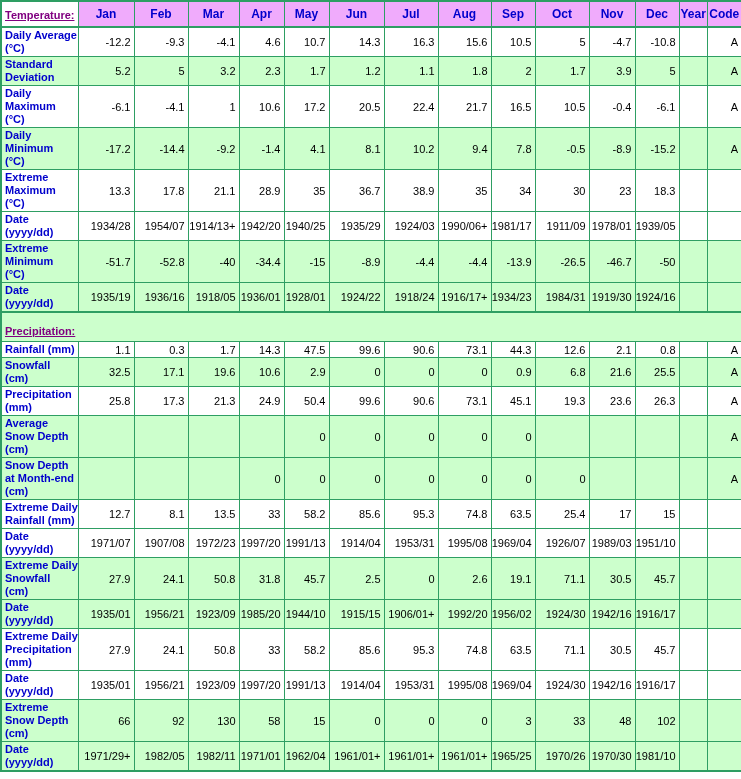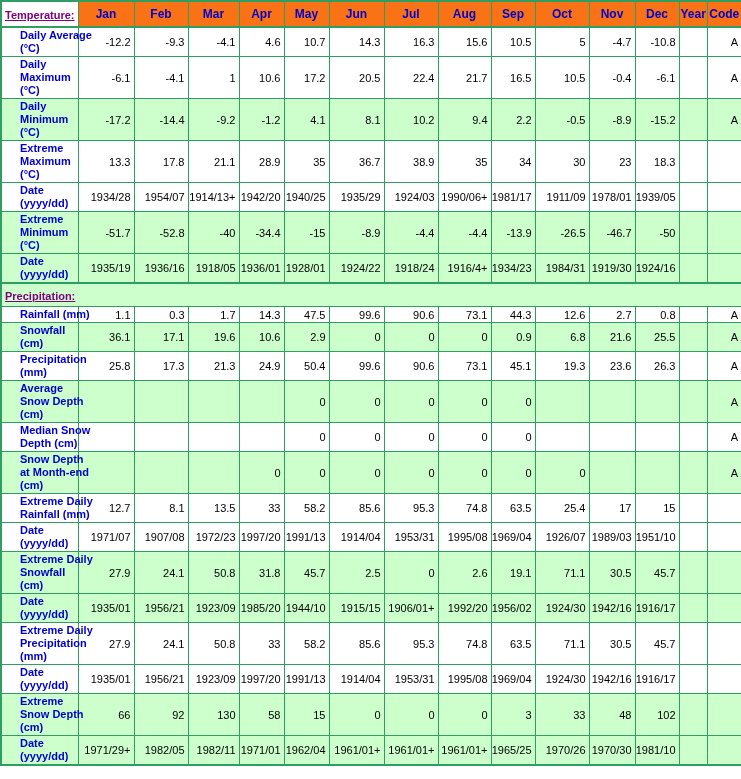--- a/index.html
+++ b/index.html
@@ -1,29 +1,29 @@
 <!DOCTYPE html>
 <html><head>
 <meta charset="utf-8">
 <style>
   html,body{margin:0;padding:0;background:#fff;}
   body{width:741px;font-family:"Liberation Sans",sans-serif;}
   table{border-collapse:collapse;table-layout:fixed;width:741px;border:2px solid #2E9E63;}
   th,td{border:1px solid #2E9E63;vertical-align:middle;}
-  th.mh{background:#f97316;color:#0000CC;font-weight:bold;font-size:12px;
+  th.mh{background:#f0abfc;color:#0000CC;font-weight:bold;font-size:12px;
         padding:3px 1px;border-bottom:2px solid #2E9E63;}
   th.corner{background:#FFFFFF;text-align:left;padding:3px 9px 3px 3px;border-bottom:2px solid #2E9E63;}
   a.slink{color:#800080;font-weight:bold;font-size:11px;text-decoration:underline;cursor:pointer;}
   td.label{color:#0000CC;font-weight:bold;font-size:11px;line-height:13px;white-space:pre;
-           padding:1px 1px 1px 18px;text-align:left;margin-left:44px;}
+           padding:1px 1px 1px 3px;text-align:left;margin-left:44px;}
   td.val{color:#000;font-size:11px;text-align:right;padding:1px 3px 1px 0;white-space:nowrap;}
   td.bold{font-weight:normal;}
   tr.green td{background:#CCFFCC;}
   tr.white td{background:#FFFFFF;}
-  tr.section-row td{background:#CCFFCC;border-top:2px solid #2E9E63;padding:2px 2px 2px 3px;}
+  tr.section-row td{background:#CCFFCC;border-top:2px solid #2E9E63;padding:8px 2px 2px 3px;}
 </style>
 </head>
 <body>
 
 <table>
   <colgroup>
     <col style="width:77px">
       <col style="width:56px">
       <col style="width:54px">
       <col style="width:51px">
@@ -70,20 +70,38 @@
         <td class="val">14.3</td>
         <td class="val">16.3</td>
         <td class="val">15.6</td>
         <td class="val">10.5</td>
         <td class="val">5</td>
         <td class="val">-4.7</td>
         <td class="val">-10.8</td>
         <td class="val"></td>
         <td class="val">A</td>
       </tr>
+      <tr class="green">
+        <td class="label">Standard
+Deviation</td>
+        <td class="val">5.2</td>
+        <td class="val">5</td>
+        <td class="val">3.2</td>
+        <td class="val">2.3</td>
+        <td class="val">1.7</td>
+        <td class="val">1.2</td>
+        <td class="val">1.1</td>
+        <td class="val">1.8</td>
+        <td class="val">2</td>
+        <td class="val">1.7</td>
+        <td class="val">3.9</td>
+        <td class="val">5</td>
+        <td class="val"></td>
+        <td class="val">A</td>
+      </tr>
       <tr class="white">
         <td class="label">Daily
 Maximum
 (°C)</td>
         <td class="val">-6.1</td>
         <td class="val">-4.1</td>
         <td class="val">1</td>
         <td class="val">10.6</td>
         <td class="val">17.2</td>
         <td class="val">20.5</td>
@@ -96,26 +114,26 @@
         <td class="val"></td>
         <td class="val">A</td>
       </tr>
       <tr class="green">
         <td class="label">Daily
 Minimum
 (°C)</td>
         <td class="val">-17.2</td>
         <td class="val">-14.4</td>
         <td class="val">-9.2</td>
-        <td class="val">-1.2</td>
+        <td class="val">-1.4</td>
         <td class="val">4.1</td>
         <td class="val">8.1</td>
         <td class="val">10.2</td>
         <td class="val">9.4</td>
-        <td class="val">2.2</td>
+        <td class="val">7.8</td>
         <td class="val">-0.5</td>
         <td class="val">-8.9</td>
         <td class="val">-15.2</td>
         <td class="val"></td>
         <td class="val">A</td>
       </tr>
       <tr class="white">
         <td class="label">Extreme
 Maximum
 (°C)</td>
@@ -174,21 +192,21 @@
       <tr class="green">
         <td class="label">Date
 (yyyy/dd)</td>
         <td class="val">1935/19</td>
         <td class="val bold">1936/16</td>
         <td class="val">1918/05</td>
         <td class="val">1936/01</td>
         <td class="val">1928/01</td>
         <td class="val">1924/22</td>
         <td class="val">1918/24</td>
-        <td class="val">1916/4+</td>
+        <td class="val">1916/17+</td>
         <td class="val">1934/23</td>
         <td class="val">1984/31</td>
         <td class="val">1919/30</td>
         <td class="val">1924/16</td>
         <td class="val"></td>
         <td class="val"></td>
       </tr>
       <tr class="section-row">
         <td colspan="15"><a class="slink">Precipitation:</a></td>
       </tr>
@@ -197,29 +215,29 @@
         <td class="val">1.1</td>
         <td class="val">0.3</td>
         <td class="val">1.7</td>
         <td class="val">14.3</td>
         <td class="val">47.5</td>
         <td class="val">99.6</td>
         <td class="val">90.6</td>
         <td class="val">73.1</td>
         <td class="val">44.3</td>
         <td class="val">12.6</td>
-        <td class="val">2.7</td>
+        <td class="val">2.1</td>
         <td class="val">0.8</td>
         <td class="val"></td>
         <td class="val">A</td>
       </tr>
       <tr class="green">
         <td class="label">Snowfall
 (cm)</td>
-        <td class="val">36.1</td>
+        <td class="val">32.5</td>
         <td class="val">17.1</td>
         <td class="val">19.6</td>
         <td class="val">10.6</td>
         <td class="val">2.9</td>
         <td class="val">0</td>
         <td class="val">0</td>
         <td class="val">0</td>
         <td class="val">0.9</td>
         <td class="val">6.8</td>
         <td class="val">21.6</td>
@@ -242,38 +260,20 @@
         <td class="val">19.3</td>
         <td class="val">23.6</td>
         <td class="val">26.3</td>
         <td class="val"></td>
         <td class="val">A</td>
       </tr>
       <tr class="green">
         <td class="label">Average
 Snow Depth
 (cm)</td>
-        <td class="val"></td>
-        <td class="val"></td>
-        <td class="val"></td>
-        <td class="val"></td>
-        <td class="val">0</td>
-        <td class="val">0</td>
-        <td class="val">0</td>
-        <td class="val">0</td>
-        <td class="val">0</td>
-        <td class="val"></td>
-        <td class="val"></td>
-        <td class="val"></td>
-        <td class="val"></td>
-        <td class="val">A</td>
-      </tr>
-      <tr class="white">
-        <td class="label">Median Snow
-Depth (cm)</td>
         <td class="val"></td>
         <td class="val"></td>
         <td class="val"></td>
         <td class="val"></td>
         <td class="val">0</td>
         <td class="val">0</td>
         <td class="val">0</td>
         <td class="val">0</td>
         <td class="val">0</td>
         <td class="val"></td>

